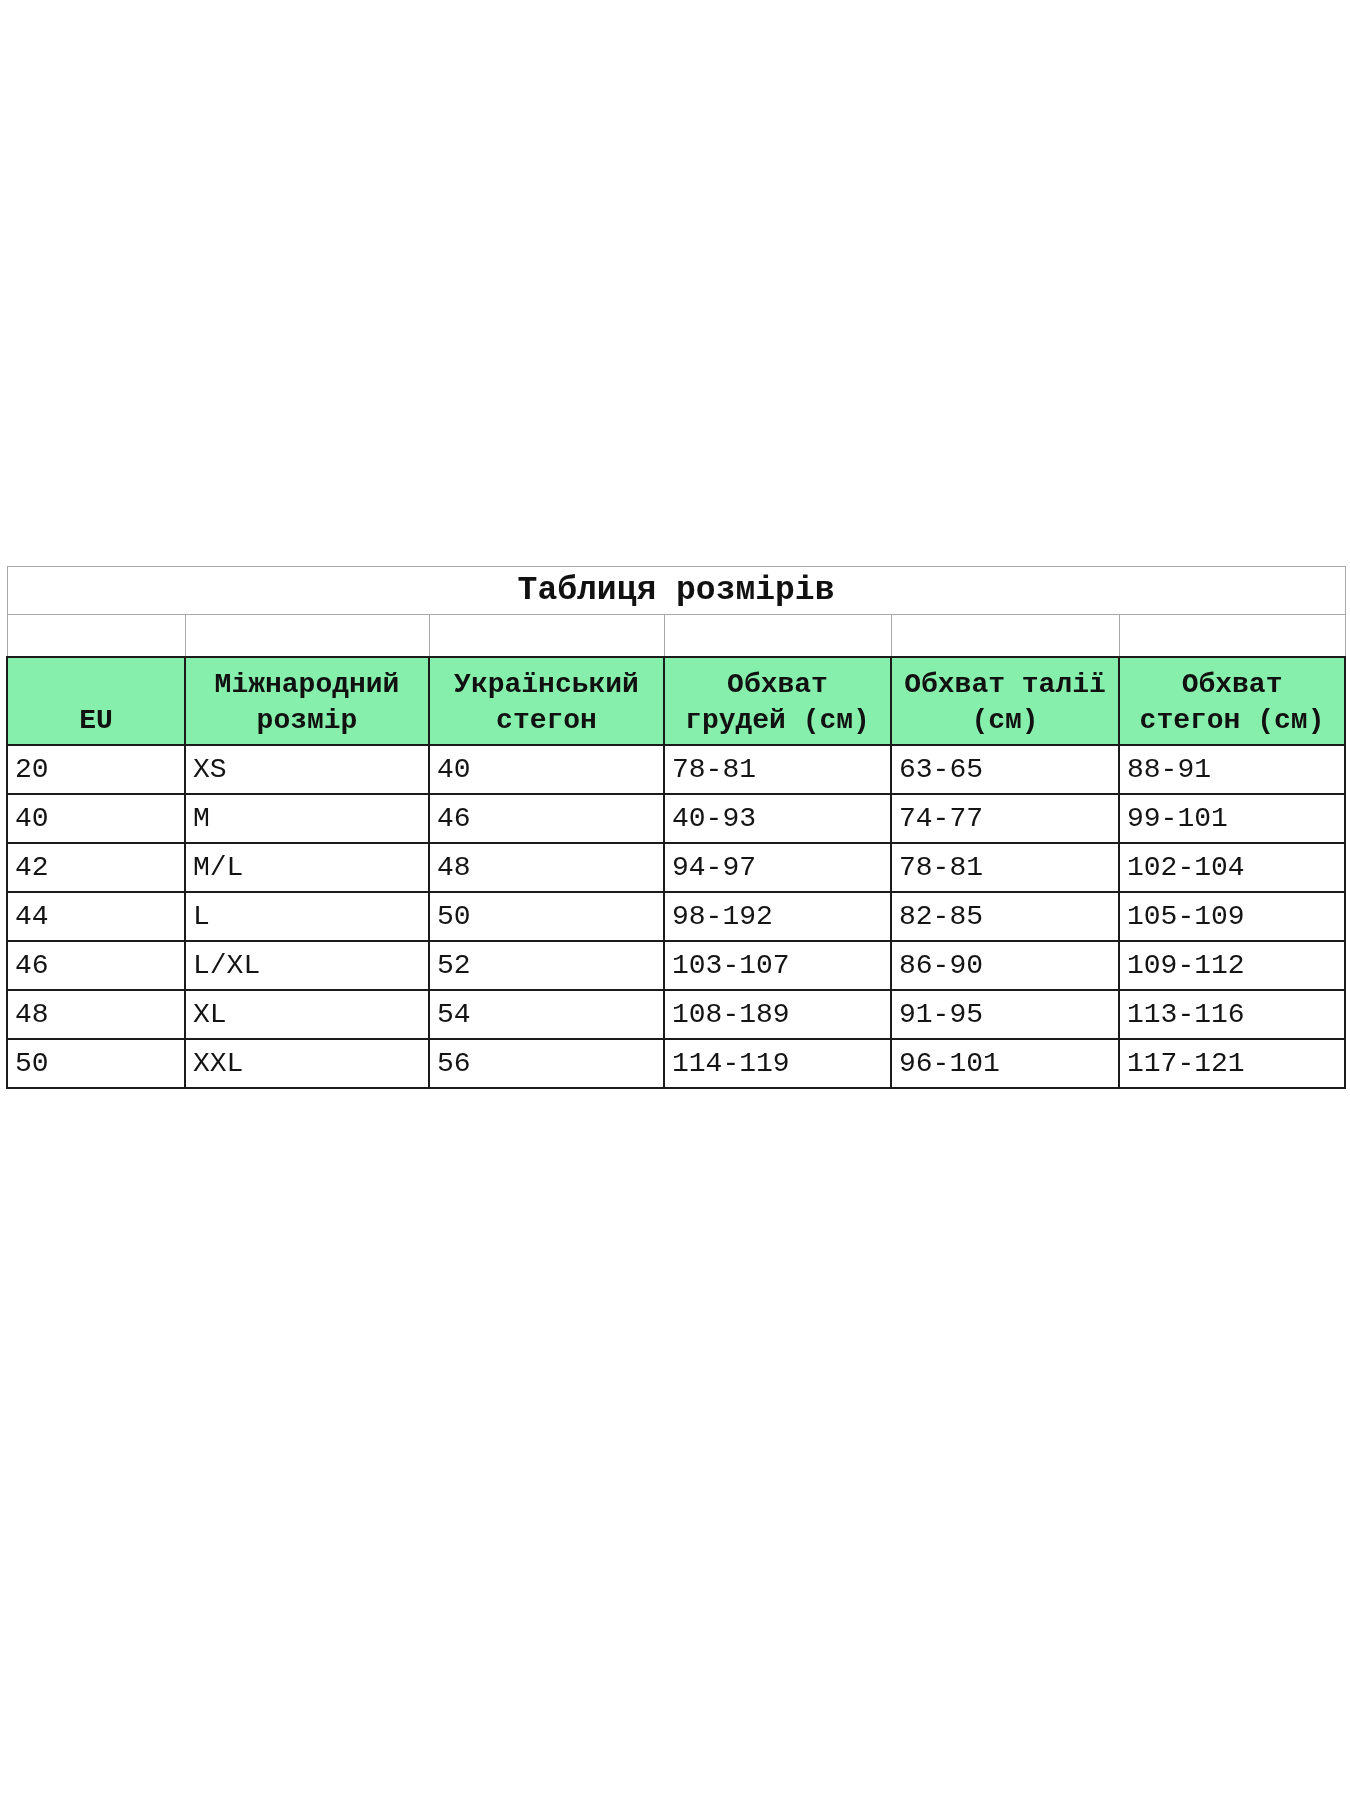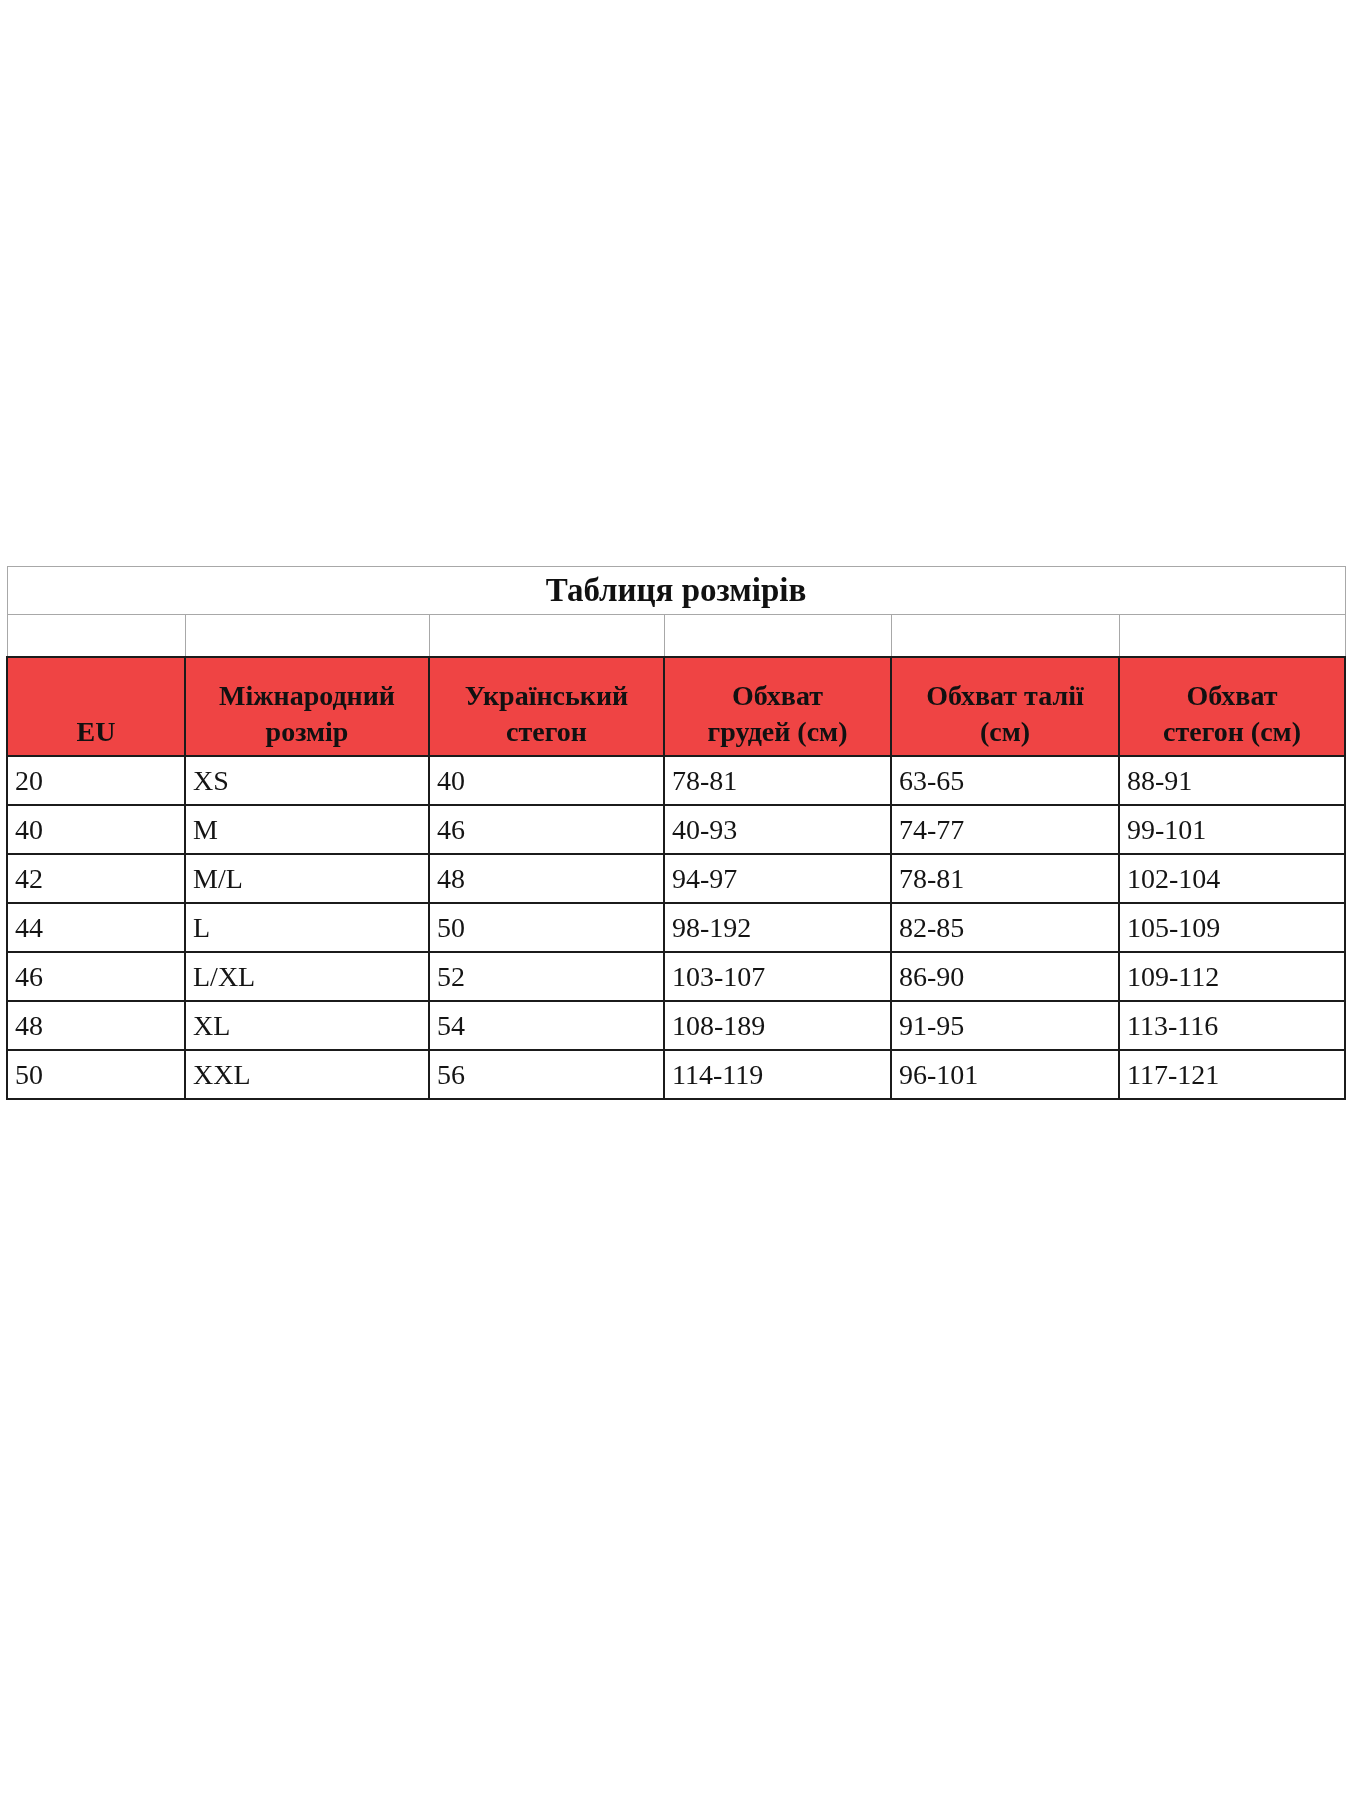--- a/index.html
+++ b/index.html
@@ -6,21 +6,21 @@
     margin: 0;
     padding: 0;
     background: #ffffff;
   }
   .page {
     position: relative;
     width: 1350px;
     height: 1800px;
     background: #ffffff;
     overflow: hidden;
-    font-family: Liberation Serif, serif;
+    font-family: Liberation Mono, monospace;
     color: #141414;
   }
   table.size-table {
     position: absolute;
     left: 6px;
     top: 566px;
     width: 1338px;
     border-collapse: collapse;
     table-layout: fixed;
   }
@@ -32,28 +32,28 @@
     font-weight: bold;
     font-size: 33px;
     color: #111111;
   }
   td.spacer-cell {
     border: 1px solid #a8a8a8;
     height: 39px;
   }
   th.header-cell {
     border: 2px solid #1b1b1b;
-    background: #ef4444;
+    background: #86efac;
     height: 80px;
     font-weight: bold;
     font-size: 28px;
     line-height: 36px;
     text-align: center;
     vertical-align: bottom;
-    padding: 12px 4px 5px 4px;
+    padding: 1px 4px 5px 4px;
     white-space: pre-line;
     color: #111111;
   }
   td.data-cell {
     border: 2px solid #1b1b1b;
     height: 47px;
     font-size: 28px;
     text-align: left;
     vertical-align: middle;
     padding: 0 4px 0 7px;

